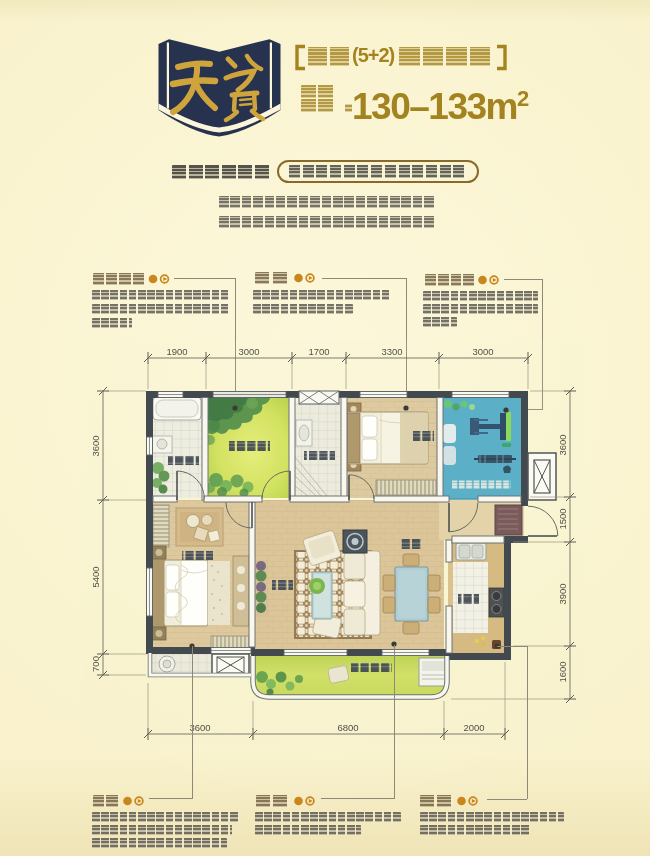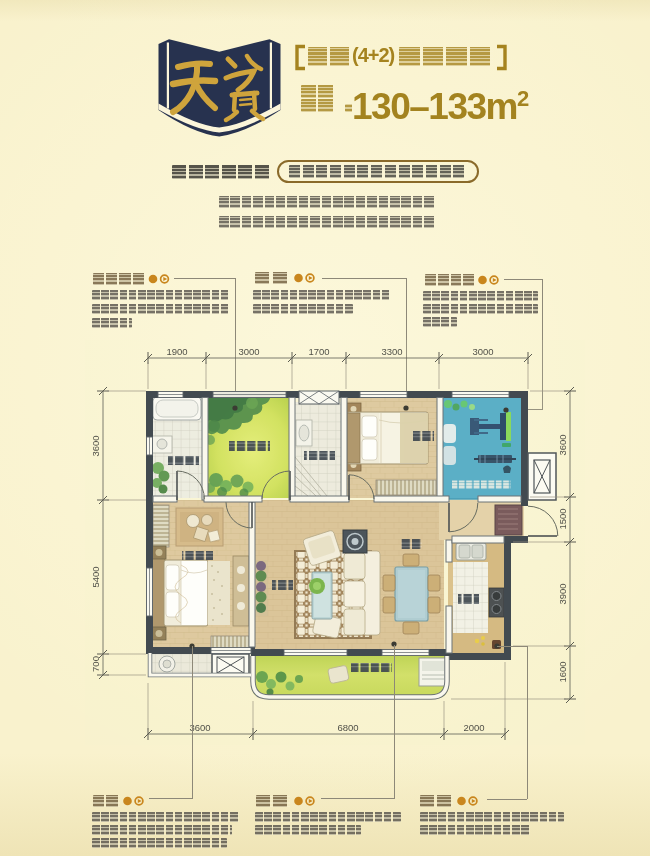--- a/index.html
+++ b/index.html
@@ -40,21 +40,21 @@
   </g>
 </svg>
 
 <svg class="abs" style="left:293px;top:44px" width="216" height="27" viewBox="0 0 216 27">
   <path d="M12,2.5 L4,2.5 L4,24.5 L12,24.5" stroke="#a5831f" stroke-width="3.4" fill="none"></path>
   <path d="M204,2.5 L212,2.5 L212,24.5 L204,24.5" stroke="#a5831f" stroke-width="3.4" fill="none"></path>
 </svg>
 
 <span class="fk abs" style="left:308px;top:47px;width:44px;height:19px;color:#a5831f;--a:19px;--b:22.2px"></span>
 
-<div class="abs" style="left:352px;top:44px;font-size:20px;font-weight:bold;color:#a5831f;letter-spacing:-1px">(4+2)</div>
+<div class="abs" style="left:352px;top:44px;font-size:20px;font-weight:bold;color:#a5831f;letter-spacing:-1px">(5+2)</div>
 
 <span class="fk abs" style="left:399px;top:47px;width:94px;height:19px;color:#a5831f;--a:20.5px;--b:23.6px"></span>
 
 <span class="fk abs" style="left:301px;top:85px;width:34px;height:13px;color:#a3831f;--a:15px;--b:17.5px"></span>
 <span class="fk abs" style="left:301px;top:99px;width:34px;height:13px;color:#a3831f;--a:15px;--b:17.5px"></span>
 
 <span class="fk abs" style="left:345px;top:104px;width:9px;height:8px;color:#a3831f;--a:7px;--b:9px"></span>
 
 <div class="abs" style="left:352px;top:86px;font-size:37px;font-weight:bold;color:#a3831f;letter-spacing:-1.5px">130–133m<span style="font-size:22px;vertical-align:13px;letter-spacing:0">2</span></div>
 

